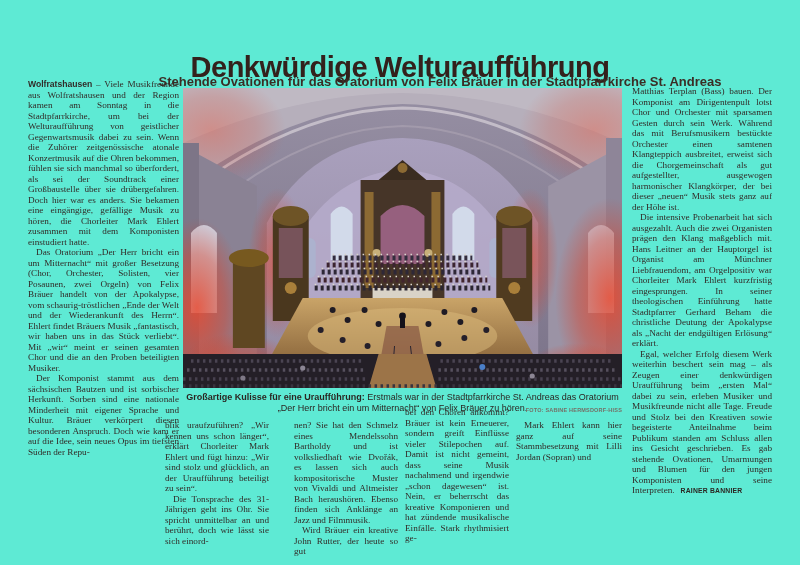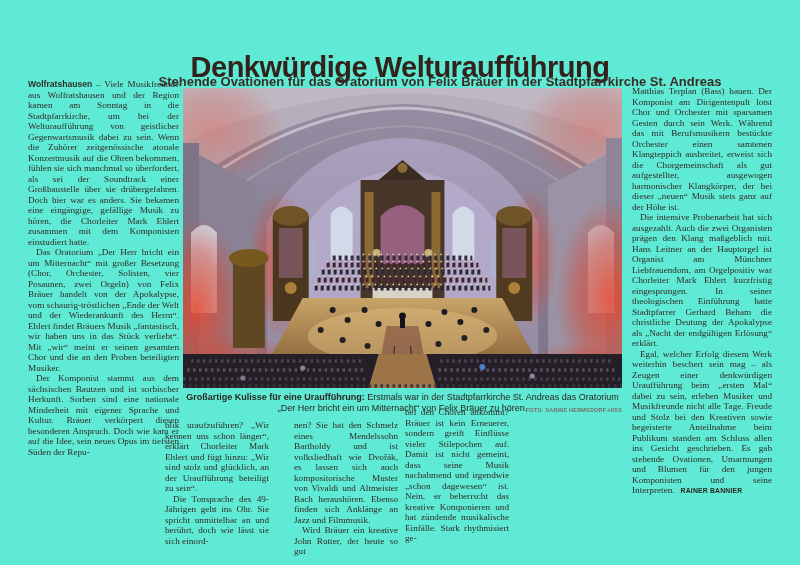--- a/index.html
+++ b/index.html
@@ -229,30 +229,31 @@
     </svg>
   </div>
 
   <div id="caption">
     <span class="cap-lead">Großartige Kulisse für eine Uraufführung:</span><span> Erstmals war in der Stadtpfarrkirche St. Andreas das Oratorium „Der Herr bricht ein um Mitternacht“ von Felix Bräuer zu hören.</span>
     <span class="credit">FOTO: SABINE HERMSDORF-HISS</span>
   </div>
 
   <div class="col" id="col2">
     <p>blik uraufzuführen? „Wir kennen uns schon länger“, erklärt Chorleiter Mark Ehlert und fügt hinzu: „Wir sind stolz und glücklich, an der Uraufführung beteiligt zu sein“.</p>
-    <p class="ind">Die Tonsprache des 49-Jährigen geht ins Ohr. Sie spricht unmittelbar an und berührt, doch wie lässt sie sich einord-</p>
+    <p class="ind">Die Tonsprache des 31-Jährigen geht ins Ohr. Sie spricht unmittelbar an und berührt, doch wie lässt sie sich einord-</p>
   </div>
   <div class="col" id="col3">
     <p>nen? Sie hat den Schmelz eines Mendelssohn Bartholdy und ist volksliedhaft wie Dvořák, es lassen sich auch kompositorische Muster von Vivaldi und Altmeister Bach heraushören. Ebenso finden sich Anklänge an Jazz und Filmmusik.</p>
     <p class="ind">Wird Bräuer ein kreative John Rutter, der heute so gut</p>
   </div>
   <div class="col" id="col4">
     <p>bei den Chören ankommt? Bräuer ist kein Erneuerer, sondern greift Einflüsse vieler Stilepochen auf. Damit ist nicht gemeint, dass seine Musik nachahmend und irgendwie „schon dagewesen“ ist. Nein, er beherrscht das kreative Komponieren und hat zündende musikalische Einfälle. Stark rhythmisiert ge-</p>
   </div>
   <div class="col" id="col5">
+    <p class="ind">Mark Ehlert kann hier ganz auf seine Stammbesetzung mit Lilli Jordan (Sopran) und</p>
   </div>
 
   <div class="col" id="col6">
     <p>Matthias Terplan (Bass) bauen. Der Komponist am Dirigentenpult lotst Chor und Orchester mit sparsamen Gesten durch sein Werk. Während das mit Berufsmusikern bestückte Orchester einen samtenen Klangteppich ausbreitet, erweist sich die Chorgemeinschaft als gut aufgestellter, ausgewogen harmonischer Klangkörper, der bei dieser „neuen“ Musik stets ganz auf der Höhe ist.</p>
     <p class="ind">Die intensive Probenarbeit hat sich ausgezahlt. Auch die zwei Organisten prägen den Klang maßgeblich mit. Hans Leitner an der Hauptorgel ist Organist am Münchner Liebfrauendom, am Orgelpositiv war Chorleiter Mark Ehlert kurzfristig eingesprungen. In seiner theologischen Einführung hatte Stadtpfarrer Gerhard Beham die christliche Deutung der Apokalypse als „Nacht der endgültigen Erlösung“ erklärt.</p>
     <p class="ind"><span>Egal, welcher Erfolg diesem Werk weiterhin beschert sein mag – als Zeugen einer denkwürdigen Uraufführung beim „ersten Mal“ dabei zu sein, erleben Musiker und Musikfreunde nicht alle Tage. Freude und Stolz bei den Kreativen sowie begeisterte Anteilnahme beim Publikum standen am Schluss allen ins Gesicht geschrieben. Es gab stehende Ovationen, Umarmungen und Blumen für den jungen Komponisten und seine Interpreten.</span><span class="byline">RAINER BANNIER</span></p>
   </div>
 
 </div>
 

